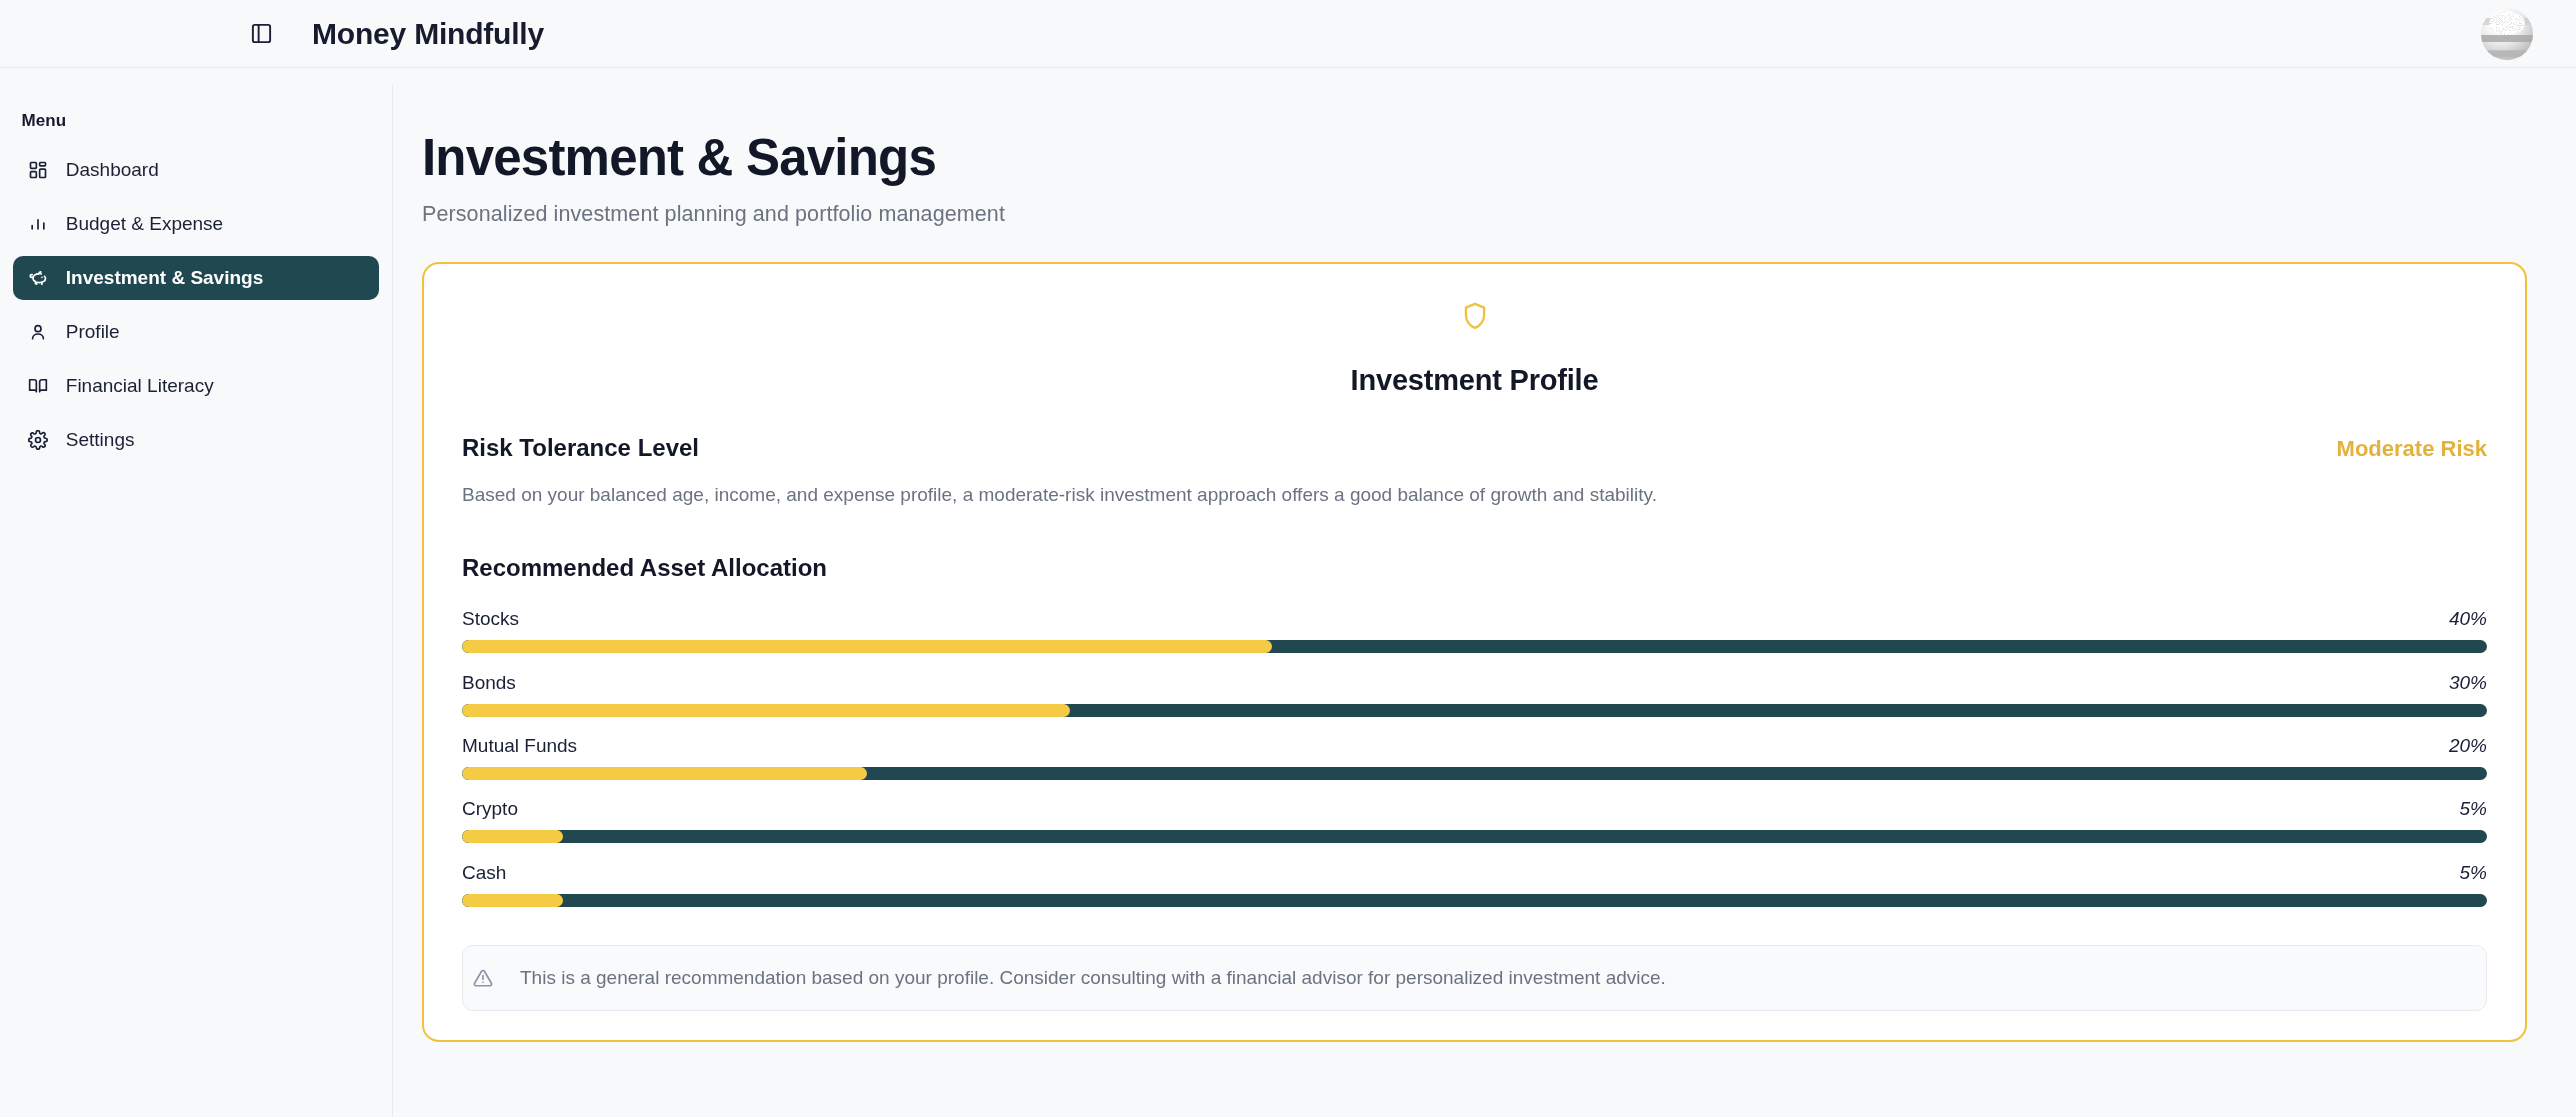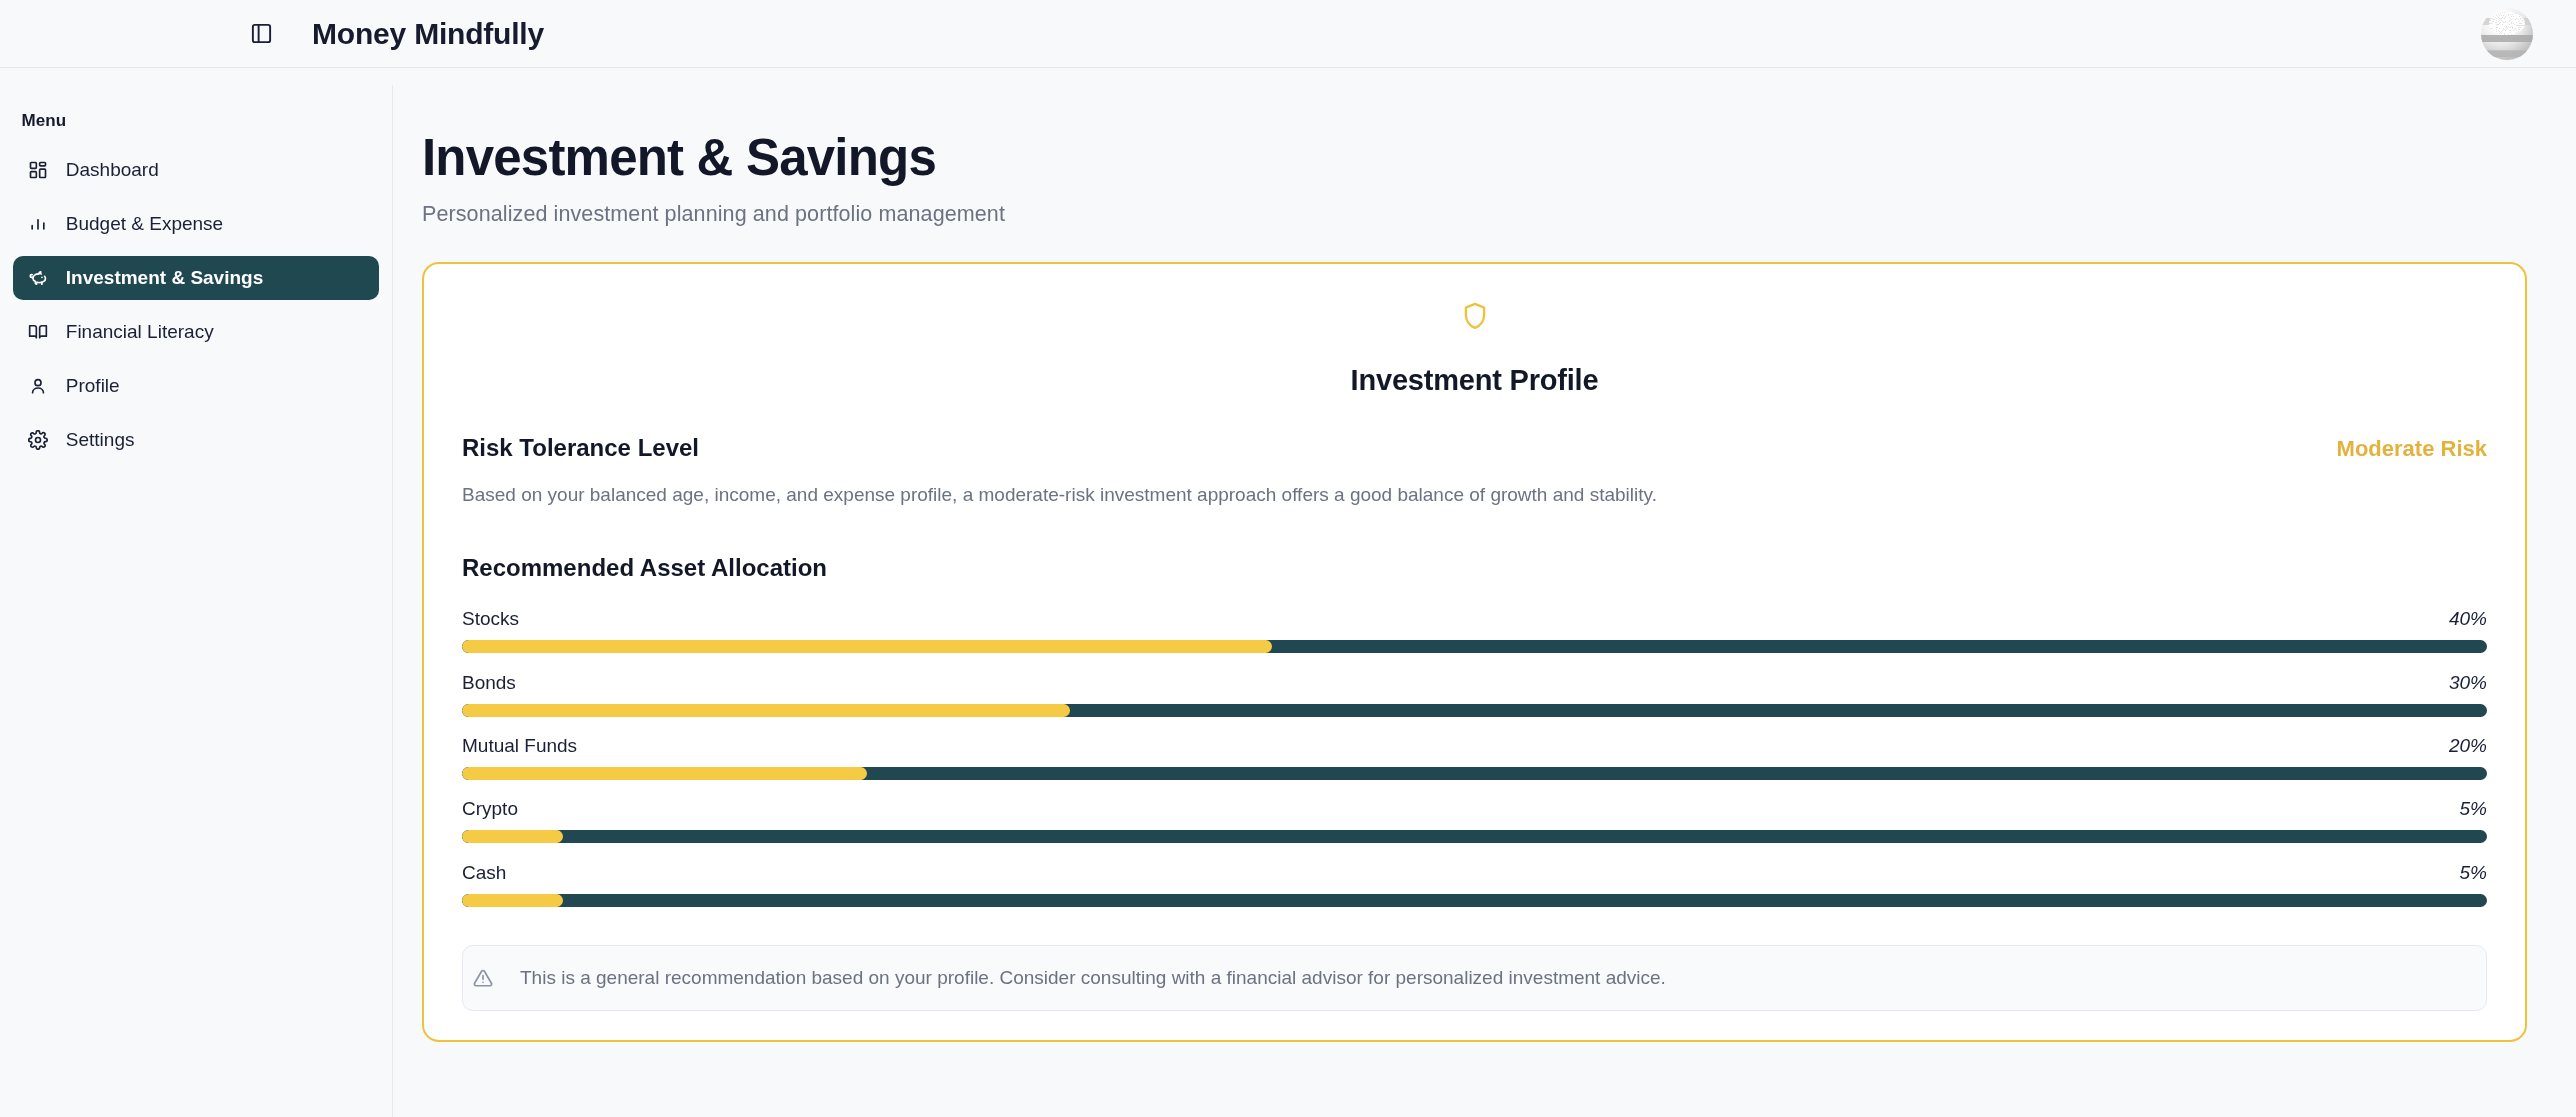--- a/index.html
+++ b/index.html
@@ -311,35 +311,35 @@
           <line x1="9.5" y1="17.6" x2="9.5" y2="19.2"></line>
           <line x1="15.5" y1="17.2" x2="15.5" y2="19.2"></line>
         </svg>
       </span>
       <span class="nav-txt">Investment &amp; Savings</span>
     </div>
 
     <div class="nav-item">
       <span class="nav-ico">
         <svg width="20" height="20" viewBox="0 0 24 24" fill="none" stroke="#1a2035" stroke-width="2" stroke-linecap="round" stroke-linejoin="round">
+          <circle cx="12" cy="8" r="3.6"></circle>
+          <path d="M5.5 20c0-3.4 2.9-5.6 6.5-5.6s6.5 2.2 6.5 5.6"></path>
+        </svg>
+      </span>
+      <span class="nav-txt">Profile</span>
+    </div>
+
+    <div class="nav-item">
+      <span class="nav-ico">
+        <svg width="20" height="20" viewBox="0 0 24 24" fill="none" stroke="#1a2035" stroke-width="2" stroke-linecap="round" stroke-linejoin="round">
           <path d="M2 4.5h5.5A2.5 2.5 0 0 1 10 7v12a2 2 0 0 0-2-2H2z"></path>
           <path d="M22 4.5h-5.5A2.5 2.5 0 0 0 14 7v12a2 2 0 0 1 2-2h6z"></path>
         </svg>
       </span>
       <span class="nav-txt">Financial Literacy</span>
-    </div>
-
-    <div class="nav-item">
-      <span class="nav-ico">
-        <svg width="20" height="20" viewBox="0 0 24 24" fill="none" stroke="#1a2035" stroke-width="2" stroke-linecap="round" stroke-linejoin="round">
-          <circle cx="12" cy="8" r="3.6"></circle>
-          <path d="M5.5 20c0-3.4 2.9-5.6 6.5-5.6s6.5 2.2 6.5 5.6"></path>
-        </svg>
-      </span>
-      <span class="nav-txt">Profile</span>
     </div>
 
     <div class="nav-item">
       <span class="nav-ico">
         <svg width="20" height="20" viewBox="0 0 24 24" fill="none" stroke="#1a2035" stroke-width="2" stroke-linecap="round" stroke-linejoin="round">
           <circle cx="12" cy="12" r="3"></circle>
           <path d="M19.4 15a1.7 1.7 0 0 0 .3 1.9l.1.1a2 2 0 1 1-2.8 2.8l-.1-.1a1.7 1.7 0 0 0-1.9-.3 1.7 1.7 0 0 0-1 1.5v.2a2 2 0 1 1-4 0v-.1a1.7 1.7 0 0 0-1.1-1.5 1.7 1.7 0 0 0-1.9.3l-.1.1a2 2 0 1 1-2.8-2.8l.1-.1a1.7 1.7 0 0 0 .3-1.9 1.7 1.7 0 0 0-1.5-1H2.8a2 2 0 1 1 0-4h.1a1.7 1.7 0 0 0 1.5-1.1 1.7 1.7 0 0 0-.3-1.9l-.1-.1a2 2 0 1 1 2.8-2.8l.1.1a1.7 1.7 0 0 0 1.9.3h.1a1.7 1.7 0 0 0 1-1.5V2.8a2 2 0 1 1 4 0v.1a1.7 1.7 0 0 0 1 1.5 1.7 1.7 0 0 0 1.9-.3l.1-.1a2 2 0 1 1 2.8 2.8l-.1.1a1.7 1.7 0 0 0-.3 1.9v.1a1.7 1.7 0 0 0 1.5 1h.2a2 2 0 1 1 0 4h-.1a1.7 1.7 0 0 0-1.5 1z"></path>
         </svg>
       </span>
       <span class="nav-txt">Settings</span>

